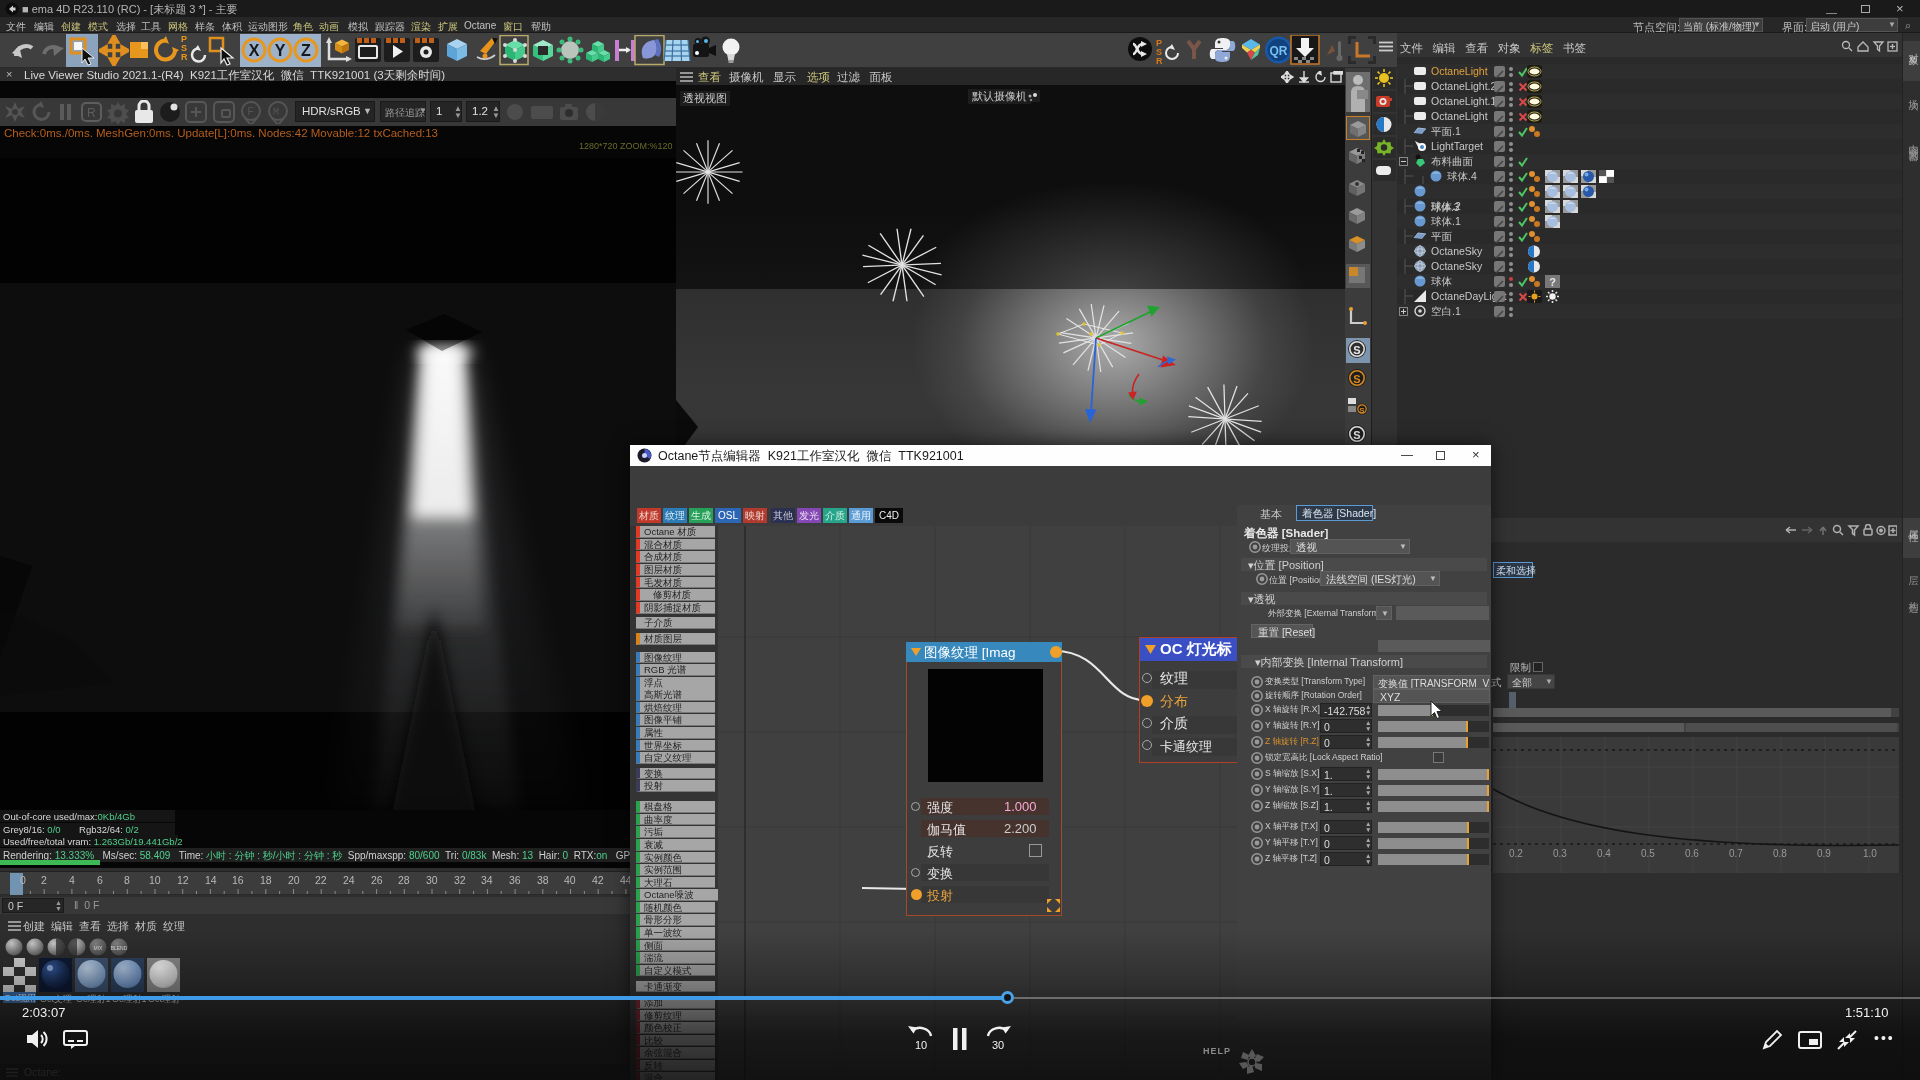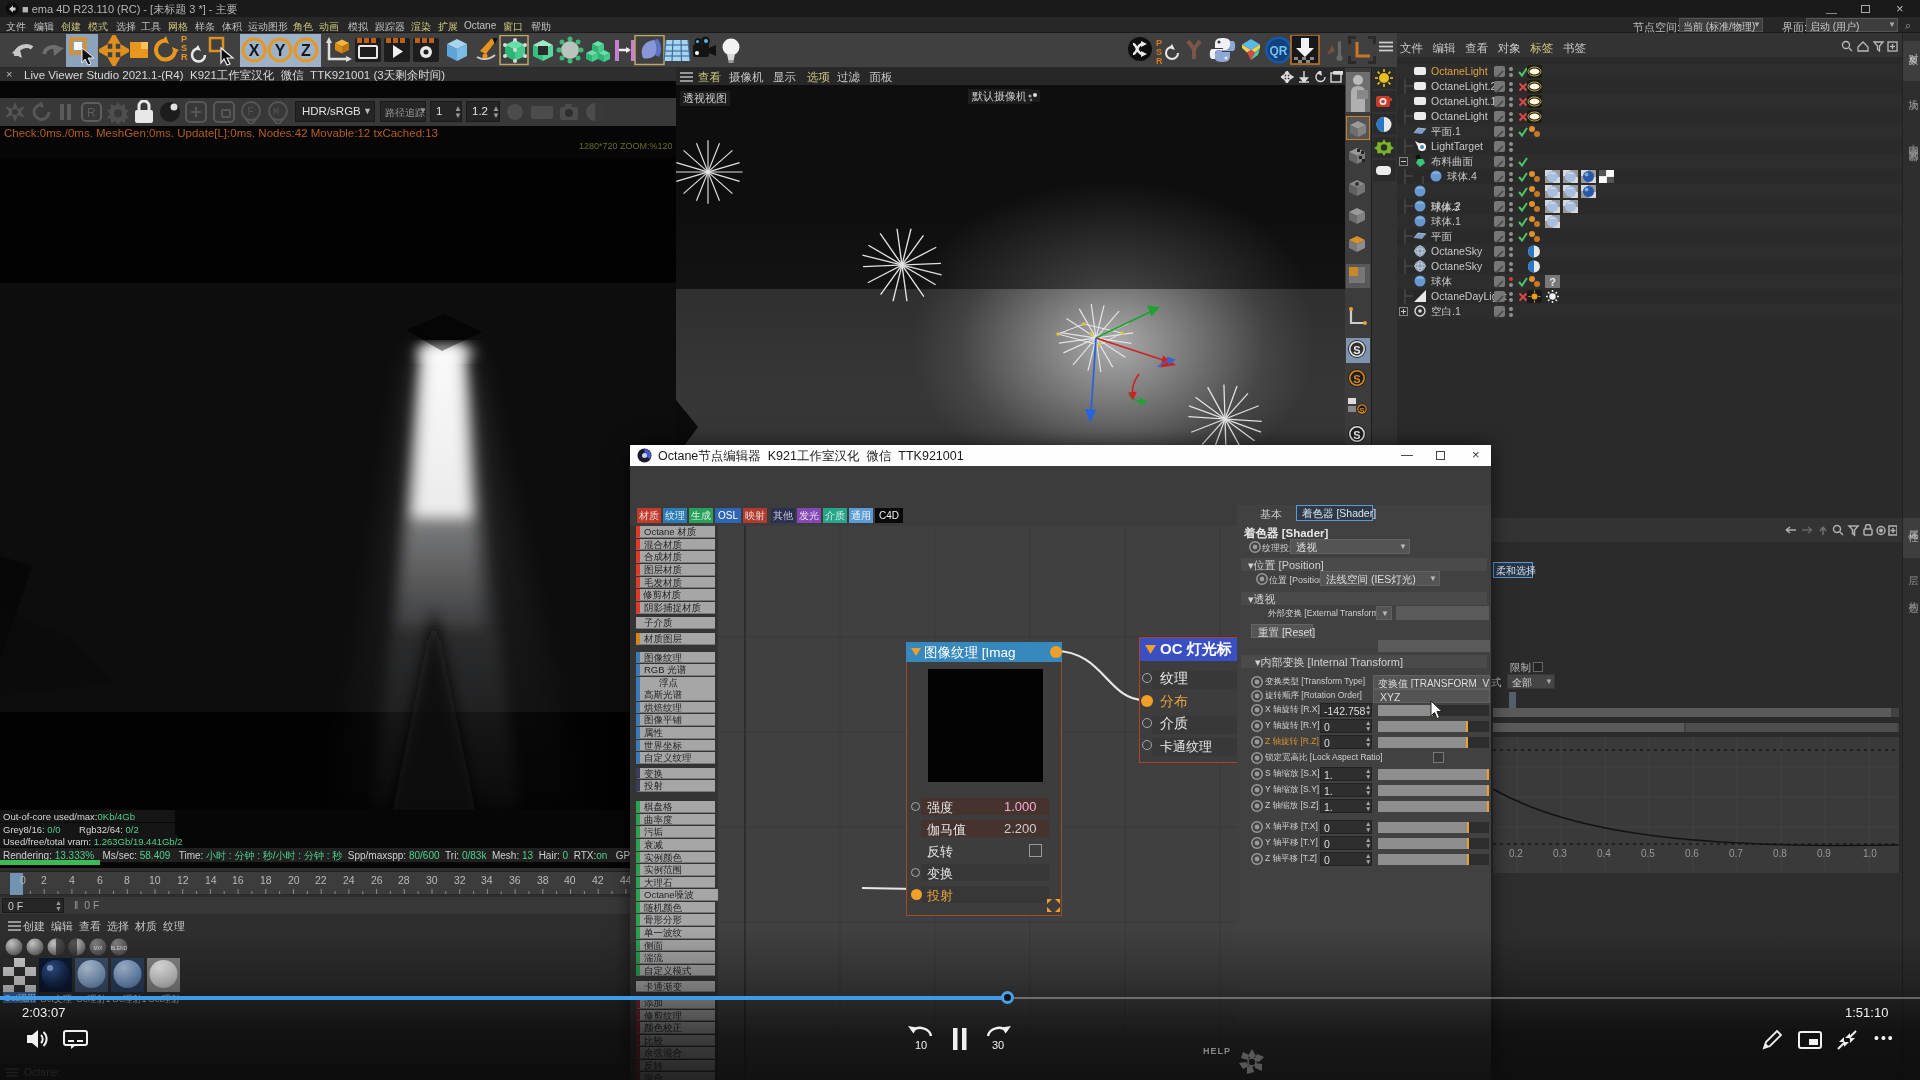--- a/index.html
+++ b/index.html
@@ -1475,27 +1475,27 @@
 
  </div>
 </div>
 
 <div class="abs" style="left:630px;top:526px;width:88px;height:554px;background:#343434;overflow:hidden">
 <div class="abs" style="left:6px;top:0.1px;width:79px;height:11.5px;background:#a6a6a6;border-left:4px solid #e03a26;padding-left:4px;font-size:9.5px;color:#1f1f1f;line-height:11.5px;overflow:hidden;border-bottom:1px solid #787878">Octane 材质</div>
 <div class="abs" style="left:6px;top:12.7px;width:79px;height:11.5px;background:#a6a6a6;border-left:4px solid #e03a26;padding-left:4px;font-size:9.5px;color:#1f1f1f;line-height:11.5px;overflow:hidden;border-bottom:1px solid #787878">混合材质</div>
 <div class="abs" style="left:6px;top:25.3px;width:79px;height:11.5px;background:#a6a6a6;border-left:4px solid #e03a26;padding-left:4px;font-size:9.5px;color:#1f1f1f;line-height:11.5px;overflow:hidden;border-bottom:1px solid #787878">合成材质</div>
 <div class="abs" style="left:6px;top:38.2px;width:79px;height:11.5px;background:#a6a6a6;border-left:4px solid #e03a26;padding-left:4px;font-size:9.5px;color:#1f1f1f;line-height:11.5px;overflow:hidden;border-bottom:1px solid #787878">图层材质</div>
 <div class="abs" style="left:6px;top:50.7px;width:79px;height:11.5px;background:#a6a6a6;border-left:4px solid #e03a26;padding-left:4px;font-size:9.5px;color:#1f1f1f;line-height:11.5px;overflow:hidden;border-bottom:1px solid #787878">毛发材质</div>
-<div class="abs" style="left:6px;top:63.4px;width:79px;height:11.5px;background:#a6a6a6;border-left:4px solid #e03a26;padding-left:3px;font-size:9.5px;color:#1f1f1f;line-height:11.5px;overflow:hidden;border-bottom:1px solid #787878">修剪材质</div>
+<div class="abs" style="left:6px;top:63.4px;width:79px;height:11.5px;background:#a6a6a6;border-left:4px solid #e03a26;padding-left:13px;font-size:9.5px;color:#1f1f1f;line-height:11.5px;overflow:hidden;border-bottom:1px solid #787878">修剪材质</div>
 <div class="abs" style="left:6px;top:76.0px;width:79px;height:11.5px;background:#a6a6a6;border-left:4px solid #e03a26;padding-left:4px;font-size:9.5px;color:#1f1f1f;line-height:11.5px;overflow:hidden;border-bottom:1px solid #787878">阴影捕捉材质</div>
 <div class="abs" style="left:6px;top:91.2px;width:79px;height:11.5px;background:#a6a6a6;padding-left:8px;font-size:9.5px;color:#1f1f1f;line-height:11.5px;overflow:hidden;border-bottom:1px solid #787878">子介质</div>
 <div class="abs" style="left:6px;top:107.3px;width:79px;height:11.5px;background:#a6a6a6;border-left:4px solid #d8821e;padding-left:4px;font-size:9.5px;color:#1f1f1f;line-height:11.5px;overflow:hidden;border-bottom:1px solid #787878">材质图层</div>
 <div class="abs" style="left:6px;top:125.6px;width:79px;height:11.5px;background:#a6a6a6;border-left:4px solid #3a7ab8;padding-left:4px;font-size:9.5px;color:#1f1f1f;line-height:11.5px;overflow:hidden;border-bottom:1px solid #787878">图像纹理</div>
 <div class="abs" style="left:6px;top:138.2px;width:79px;height:11.5px;background:#a6a6a6;border-left:4px solid #3a7ab8;padding-left:4px;font-size:9.5px;color:#1f1f1f;line-height:11.5px;overflow:hidden;border-bottom:1px solid #787878">RGB 光谱</div>
-<div class="abs" style="left:6px;top:150.7px;width:79px;height:21px;background:#a6a6a6;border-left:4px solid #3a7ab8;padding-left:19px;font-size:9.5px;color:#1f1f1f;line-height:11.5px;overflow:hidden;border-bottom:1px solid #787878">浮点</div>
+<div class="abs" style="left:6px;top:150.7px;width:79px;height:21px;background:#a6a6a6;border-left:4px solid #3a7ab8;padding-left:4px;font-size:9.5px;color:#1f1f1f;line-height:11.5px;overflow:hidden;border-bottom:1px solid #787878">浮点</div>
 <div class="abs" style="left:6px;top:163.3px;width:79px;height:11.5px;background:#a6a6a6;border-left:4px solid #3a7ab8;padding-left:4px;font-size:9.5px;color:#1f1f1f;line-height:11.5px;overflow:hidden;border-bottom:1px solid #787878">高斯光谱</div>
 <div class="abs" style="left:6px;top:175.9px;width:79px;height:11.5px;background:#a6a6a6;border-left:4px solid #3a7ab8;padding-left:4px;font-size:9.5px;color:#1f1f1f;line-height:11.5px;overflow:hidden;border-bottom:1px solid #787878">烘焙纹理</div>
 <div class="abs" style="left:6px;top:188.4px;width:79px;height:11.5px;background:#a6a6a6;border-left:4px solid #3a7ab8;padding-left:4px;font-size:9.5px;color:#1f1f1f;line-height:11.5px;overflow:hidden;border-bottom:1px solid #787878">图像平铺</div>
 <div class="abs" style="left:6px;top:201.0px;width:79px;height:11.5px;background:#a6a6a6;border-left:4px solid #3a7ab8;padding-left:4px;font-size:9.5px;color:#1f1f1f;line-height:11.5px;overflow:hidden;border-bottom:1px solid #787878">属性</div>
 <div class="abs" style="left:6px;top:213.6px;width:79px;height:11.5px;background:#a6a6a6;border-left:4px solid #3a7ab8;padding-left:4px;font-size:9.5px;color:#1f1f1f;line-height:11.5px;overflow:hidden;border-bottom:1px solid #787878">世界坐标</div>
 <div class="abs" style="left:6px;top:226.1px;width:79px;height:11.5px;background:#a6a6a6;border-left:4px solid #3a7ab8;padding-left:4px;font-size:9.5px;color:#1f1f1f;line-height:11.5px;overflow:hidden;border-bottom:1px solid #787878">自定义纹理</div>
 <div class="abs" style="left:6px;top:241.8px;width:79px;height:11.5px;background:#a6a6a6;border-left:4px solid #3c3c5a;padding-left:4px;font-size:9.5px;color:#1f1f1f;line-height:11.5px;overflow:hidden;border-bottom:1px solid #787878">变换</div>
 <div class="abs" style="left:6px;top:254.4px;width:79px;height:11.5px;background:#a6a6a6;border-left:4px solid #3c3c5a;padding-left:4px;font-size:9.5px;color:#1f1f1f;line-height:11.5px;overflow:hidden;border-bottom:1px solid #787878">投射</div>
 <div class="abs" style="left:6px;top:275.3px;width:79px;height:11.5px;background:#a6a6a6;border-left:4px solid #2ba14c;padding-left:4px;font-size:9.5px;color:#1f1f1f;line-height:11.5px;overflow:hidden;border-bottom:1px solid #787878">棋盘格</div>
 <div class="abs" style="left:6px;top:287.9px;width:79px;height:11.5px;background:#a6a6a6;border-left:4px solid #2ba14c;padding-left:4px;font-size:9.5px;color:#1f1f1f;line-height:11.5px;overflow:hidden;border-bottom:1px solid #787878">曲率度</div>

